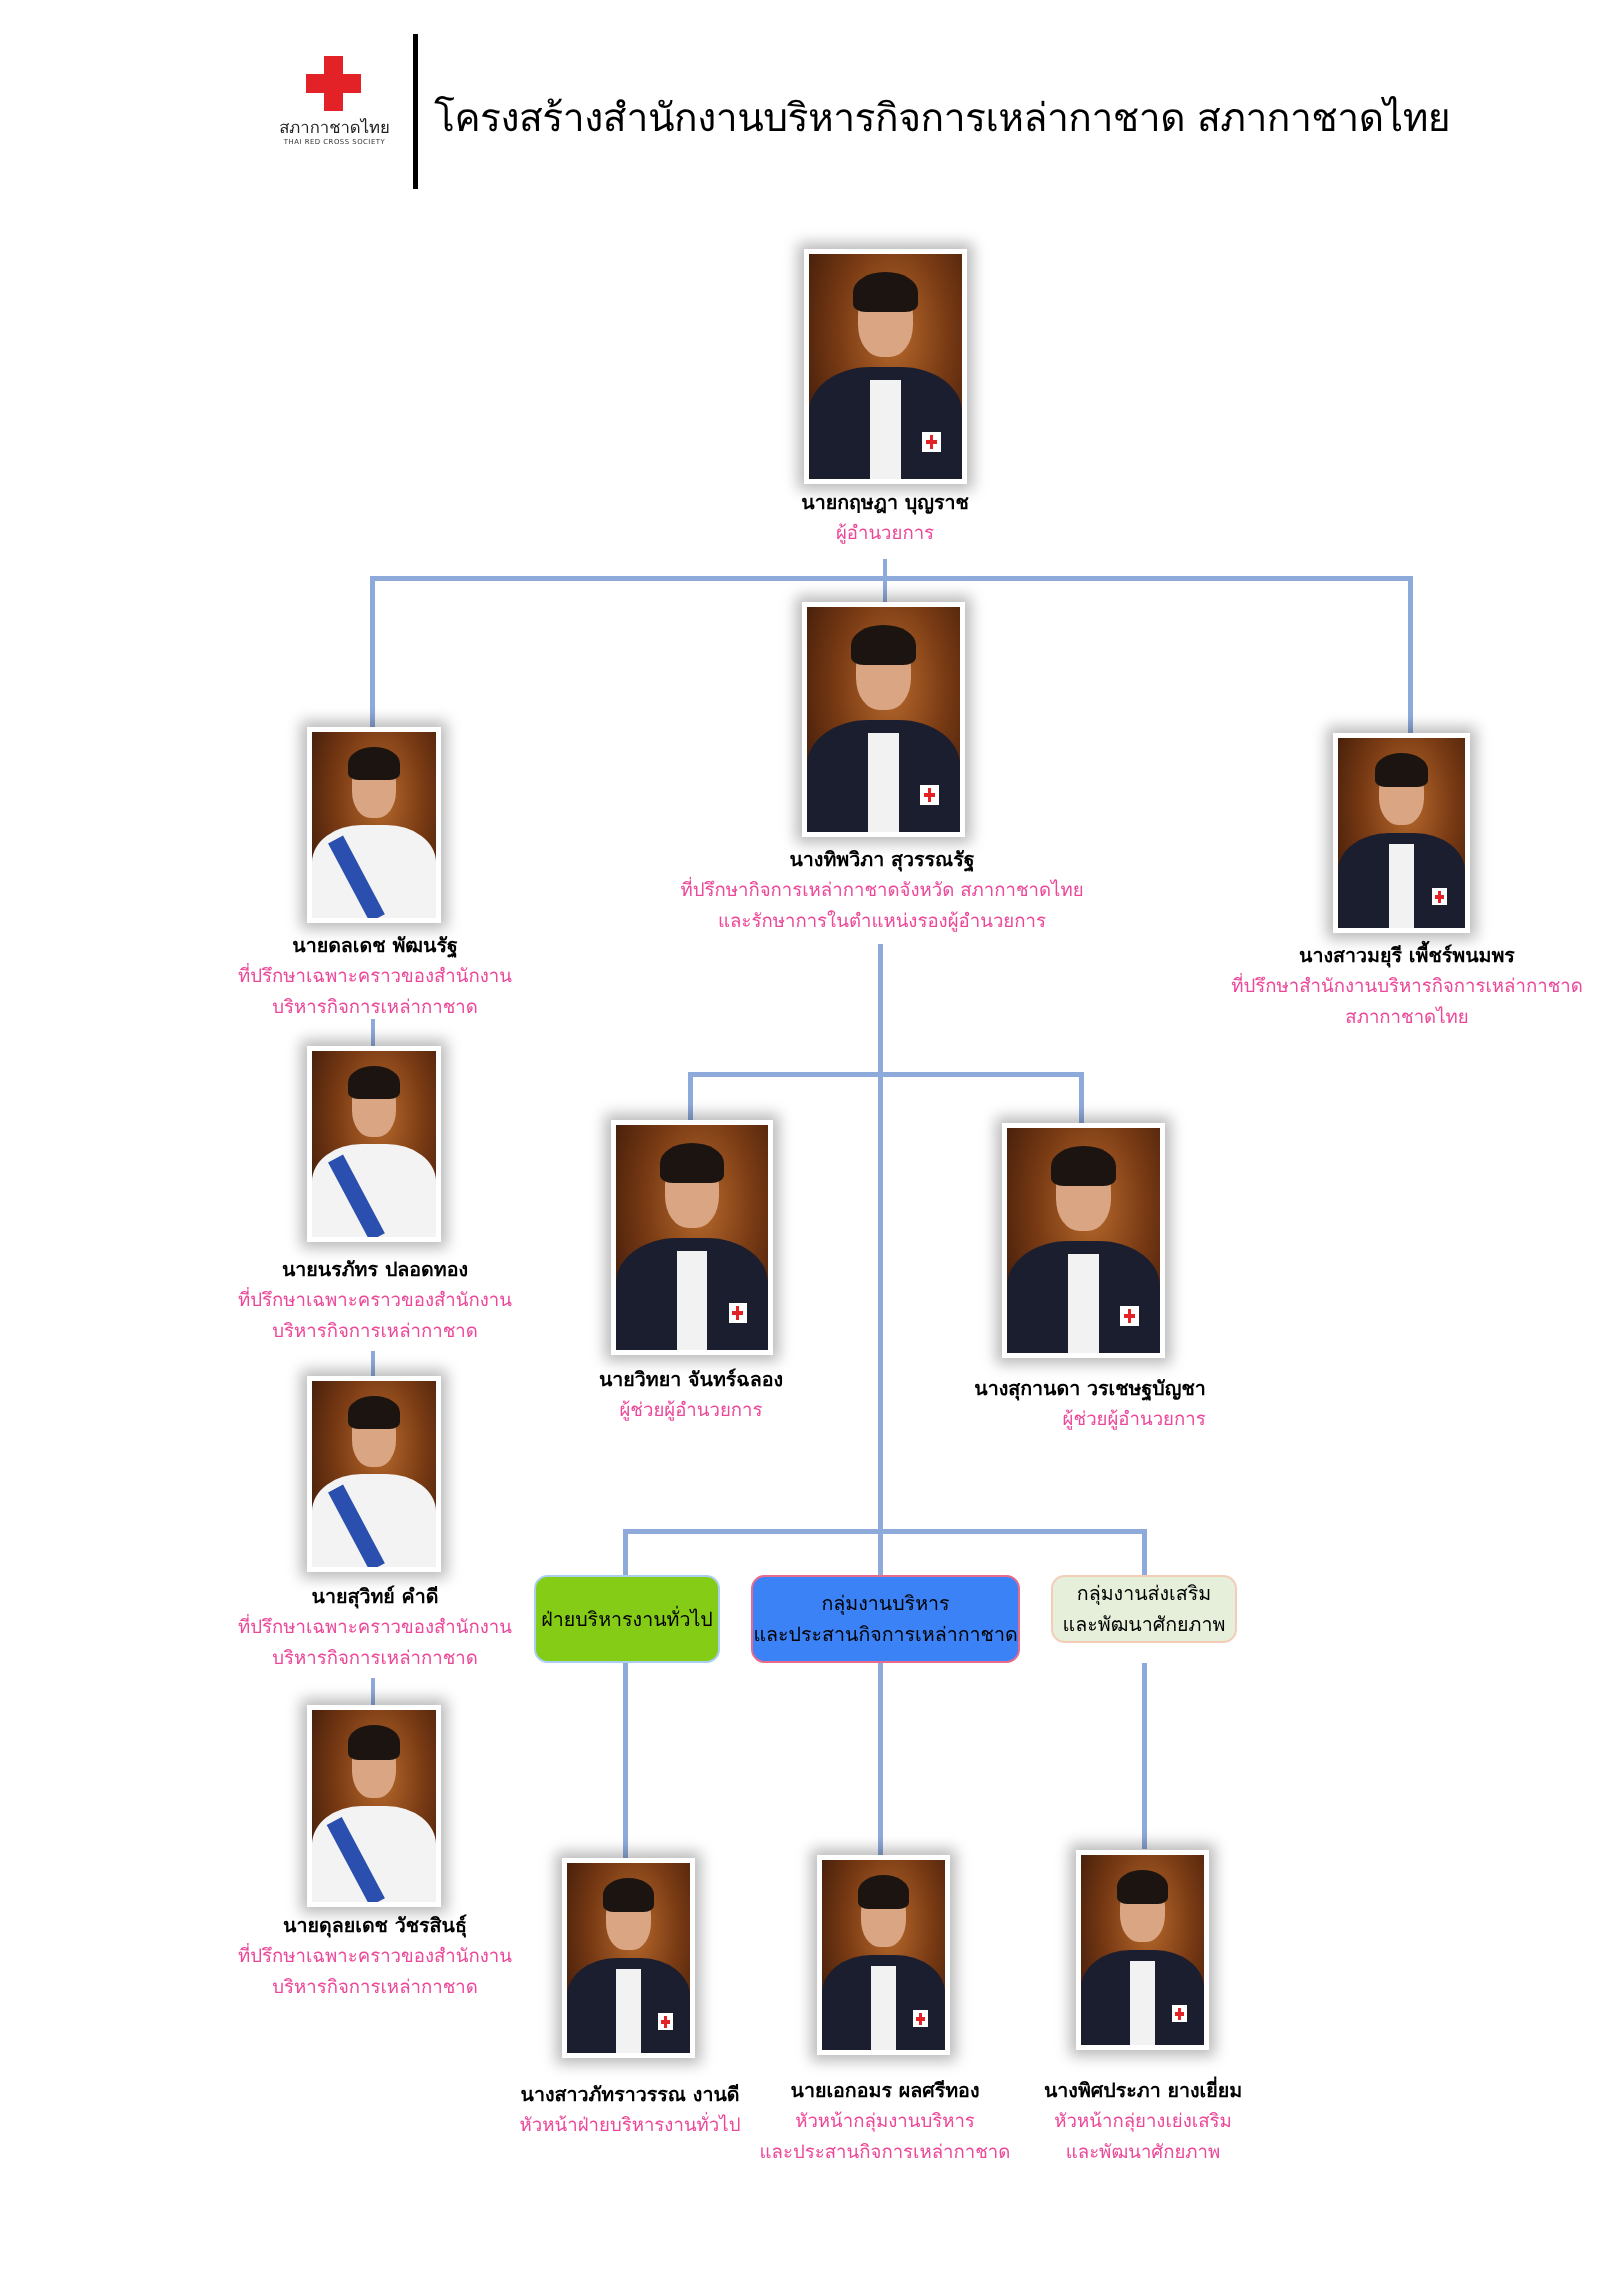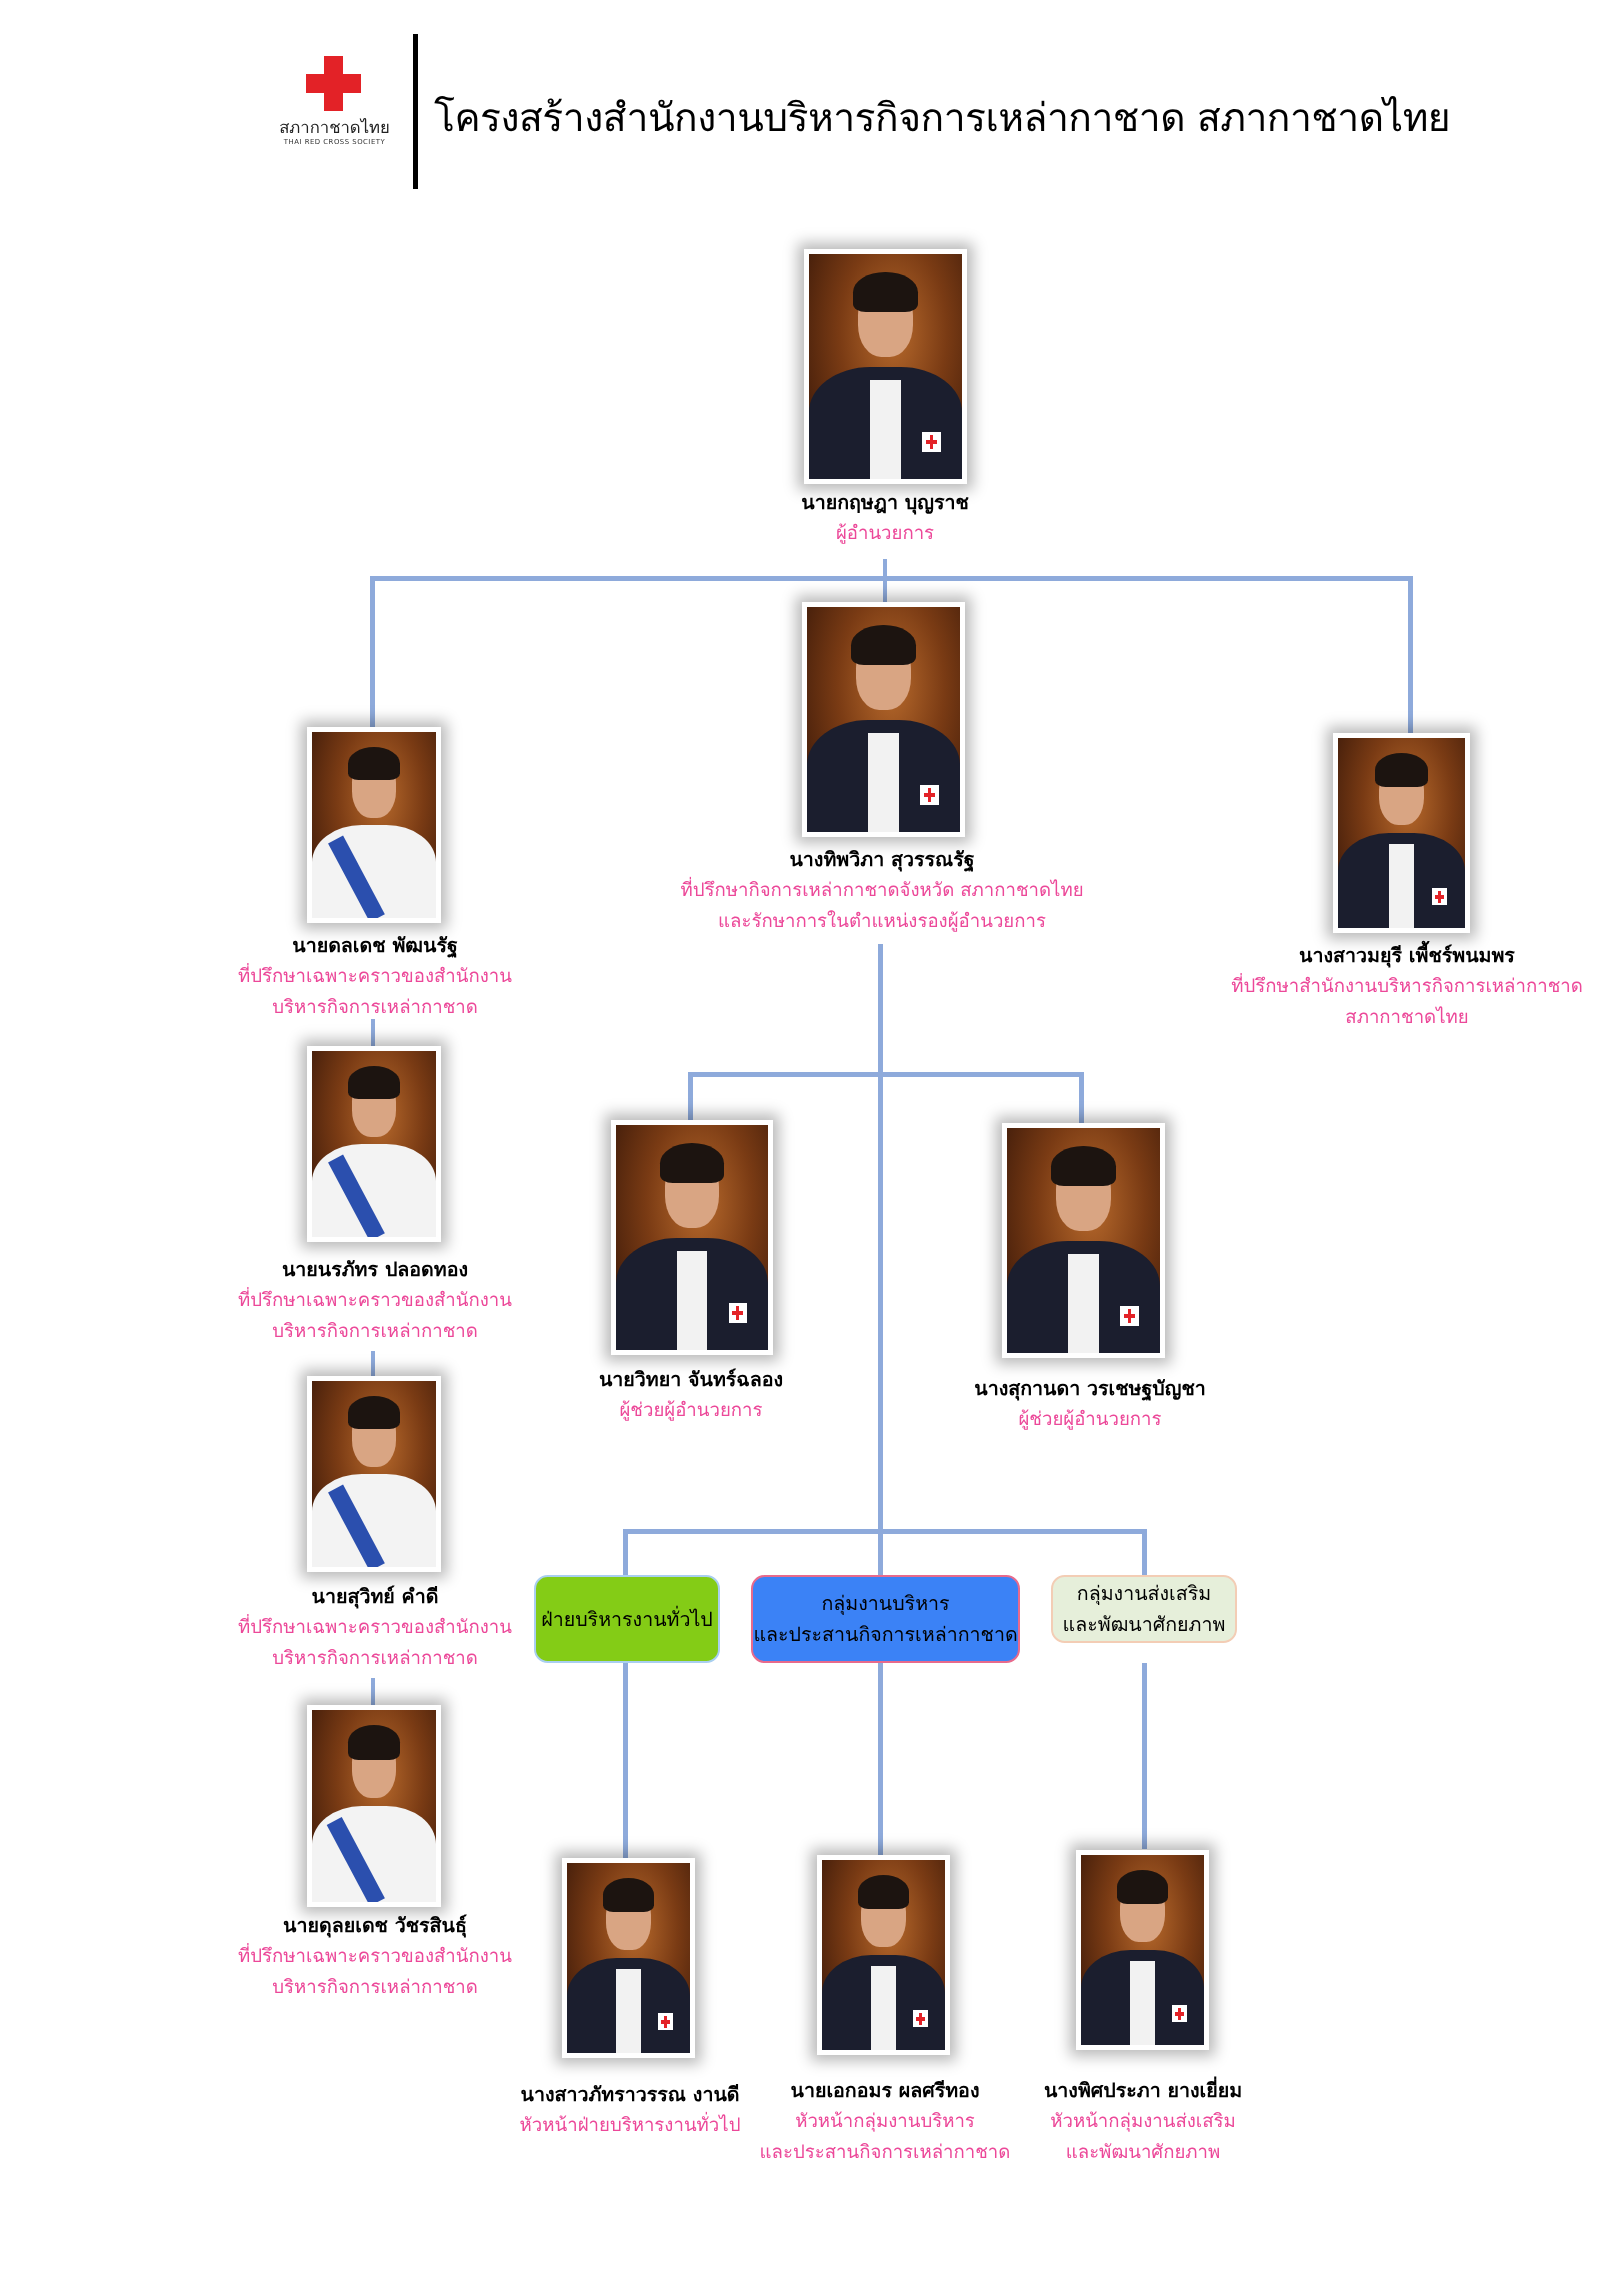--- a/index.html
+++ b/index.html
@@ -186,21 +186,21 @@
 
 <div class="photo" style="left:1002px;top:1123px;width:163px;height:235px;">
   <div class="bg">
       <div class="suit"></div>
       <div class="shirt"></div>
       <div class="head"></div>
       <div class="hair"></div>
       <div class="badge"></div>
     </div>
 </div>
-<div class="caption" style="left:1090px;top:1374px;">
+<div class="caption" style="left:1090px;top:1374px;text-align:right;">
   <div class="name">นางสุกานดา วรเชษฐบัญชา</div>
   <div class="role">ผู้ช่วยผู้อำนวยการ</div>
 </div>
 
 <div class="unit-box unit-blue" style="left:534px;top:1575px;width:186px;height:88px;">
   <div>
     <div>ฝ่ายบริหารงานทั่วไป</div>
   </div>
 </div>
 <div class="unit-box unit-pink" style="left:751px;top:1575px;width:269px;height:88px;">
@@ -249,16 +249,16 @@
   <div class="bg">
       <div class="suit"></div>
       <div class="shirt"></div>
       <div class="head"></div>
       <div class="hair"></div>
       <div class="badge"></div>
     </div>
 </div>
 <div class="caption" style="left:1143px;top:2076px;">
   <div class="name">นางพิศประภา ยางเยี่ยม</div>
-  <div class="role">หัวหน้ากลุ่มงานส่งเสริม</div>
+  <div class="role">หัวหน้ากลุ่ยางเย่งเสริม</div>
   <div class="role">และพัฒนาศักยภาพ</div>
 </div>
 
 
 </body></html>

